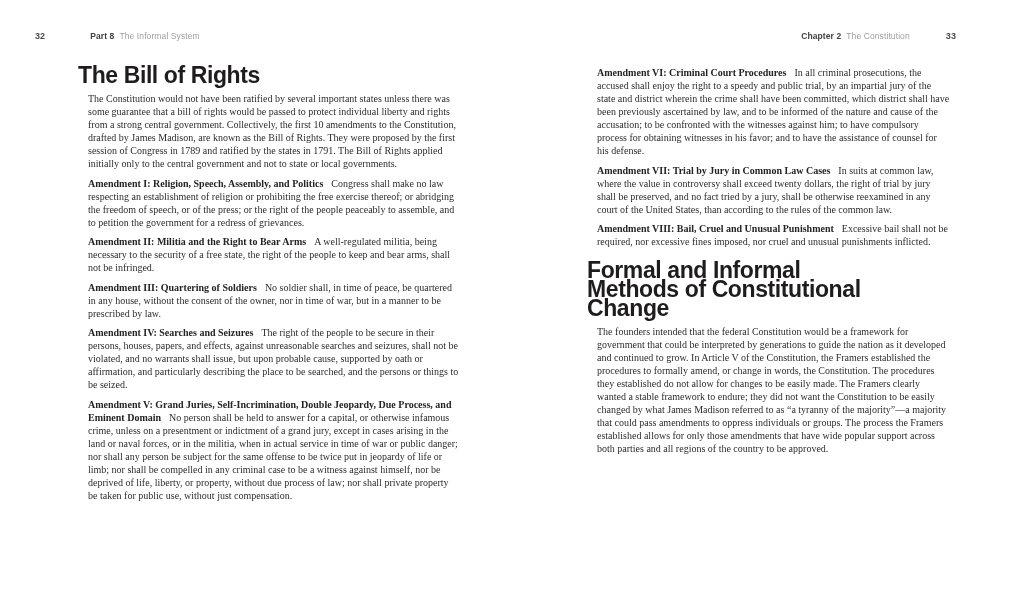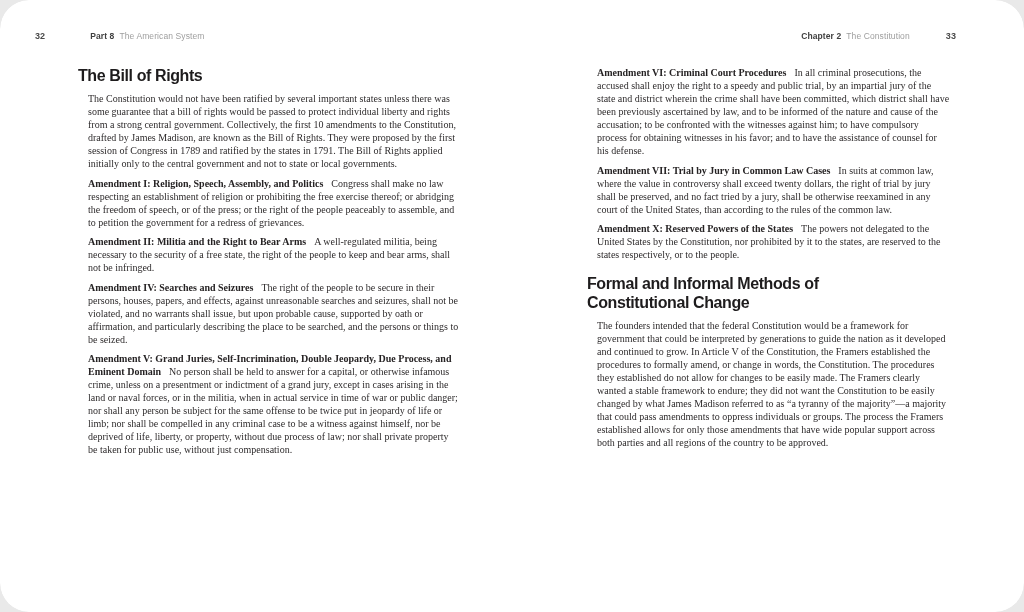--- a/index.html
+++ b/index.html
@@ -1,15 +1,15 @@
 <!DOCTYPE html>
 <html><head>
 <meta charset="utf-8">
 <style>
-  * { margin: 0; padding: 0; box-sizing: border-box; border-radius: 29px; }
+  * { margin: 0; padding: 0; box-sizing: border-box; }
   html, body { background: #e9e9e9; }
   body { font-family: "Liberation Serif", serif; }
   .spread {
     position: relative;
     width: 1024px;
     height: 612px;
     background: #ffffff;
     overflow: hidden;
     margin: 0 auto;
   }
@@ -46,21 +46,21 @@
   .col {
     position: absolute;
     top: 66px;
   }
   #col-left  { left: 78px;  width: 381px; }
   #col-right { left: 587px; width: 363px; }
 
   h1.section-heading {
     font-family: "Liberation Sans", sans-serif;
     font-weight: 700;
-    font-size: 16px;
+    font-size: 23px;
     line-height: 19px;
     letter-spacing: -0.4px;
     color: #1e1c1d;
     margin-bottom: 7px;
   }
   #col-right h1.section-heading {
     margin-top: 13px;
     width: 300px;
   }
 
@@ -79,55 +79,58 @@
   }
 </style>
 </head>
 <body>
 
 <div class="spread">
 
   <div class="runhead" id="runhead-left">
     <span class="folio">32</span>
     <span class="part">Part 8</span>
-    <span class="part-title">The American System</span>
+    <span class="part-title">The Informal System</span>
   </div>
 
   <div class="runhead" id="runhead-right">
     <span class="part">Chapter 2</span>
     <span class="part-title">The Constitution</span>
     <span class="folio">33</span>
   </div>
 
   <div class="col" id="col-left">
     <h1 class="section-heading">The Bill of Rights</h1>
     <p class="body-par">The Constitution would not have been ratified by several important states unless there was some guarantee that a bill of rights would be passed to protect individual liberty and rights from a strong central government. Collectively, the first 10 amendments to the Constitution, drafted by James Madison, are known as the Bill of Rights. They were proposed by the first session of Congress in 1789 and ratified by the states in 1791. The Bill of Rights applied initially only to the central government and not to state or local governments.</p>
 
     <p class="body-par">
       <span class="amend-title">Amendment I: Religion, Speech, Assembly, and Politics</span><span>Congress shall make no law respecting an establishment of religion or prohibiting the free exercise thereof; or abridging the freedom of speech, or of the press; or the right of the people peaceably to assemble, and to petition the government for a redress of grievances.</span>
     </p>
     <p class="body-par">
       <span class="amend-title">Amendment II: Militia and the Right to Bear Arms</span><span>A well-regulated militia, being necessary to the security of a free state, the right of the people to keep and bear arms, shall not be infringed.</span>
     </p>
     <p class="body-par">
+      <span class="amend-title">Amendment III: Quartering of Soldiers</span><span>No soldier shall, in time of peace, be quartered in any house, without the consent of the owner, nor in time of war, but in a manner to be prescribed by law.</span>
+    </p>
+    <p class="body-par">
       <span class="amend-title">Amendment IV: Searches and Seizures</span><span>The right of the people to be secure in their persons, houses, papers, and effects, against unreasonable searches and seizures, shall not be violated, and no warrants shall issue, but upon probable cause, supported by oath or affirmation, and particularly describing the place to be searched, and the persons or things to be seized.</span>
     </p>
     <p class="body-par">
       <span class="amend-title">Amendment V: Grand Juries, Self-Incrimination, Double Jeopardy, Due Process, and Eminent Domain</span><span>No person shall be held to answer for a capital, or otherwise infamous crime, unless on a presentment or indictment of a grand jury, except in cases arising in the land or naval forces, or in the militia, when in actual service in time of war or public danger; nor shall any person be subject for the same offense to be twice put in jeopardy of life or limb; nor shall be compelled in any criminal case to be a witness against himself, nor be deprived of life, liberty, or property, without due process of law; nor shall private property be taken for public use, without just compensation.</span>
     </p>
   </div>
 
   <div class="col" id="col-right">
     <p class="body-par">
       <span class="amend-title">Amendment VI: Criminal Court Procedures</span><span>In all criminal prosecutions, the accused shall enjoy the right to a speedy and public trial, by an impartial jury of the state and district wherein the crime shall have been committed, which district shall have been previously ascertained by law, and to be informed of the nature and cause of the accusation; to be confronted with the witnesses against him; to have compulsory process for obtaining witnesses in his favor; and to have the assistance of counsel for his defense.</span>
     </p>
     <p class="body-par">
       <span class="amend-title">Amendment VII: Trial by Jury in Common Law Cases</span><span>In suits at common law, where the value in controversy shall exceed twenty dollars, the right of trial by jury shall be preserved, and no fact tried by a jury, shall be otherwise reexamined in any court of the United States, than according to the rules of the common law.</span>
     </p>
     <p class="body-par">
-      <span class="amend-title">Amendment X: Reserved Powers of the States</span><span>The powers not delegated to the United States by the Constitution, nor prohibited by it to the states, are reserved to the states respectively, or to the people.</span>
+      <span class="amend-title">Amendment VIII: Bail, Cruel and Unusual Punishment</span><span>Excessive bail shall not be required, nor excessive fines imposed, nor cruel and unusual punishments inflicted.</span>
     </p>
 
     <h1 class="section-heading">Formal and Informal Methods of Constitutional Change</h1>
     <p class="body-par">The founders intended that the federal Constitution would be a framework for government that could be interpreted by generations to guide the nation as it developed and continued to grow. In Article V of the Constitution, the Framers established the procedures to formally amend, or change in words, the Constitution. The procedures they established do not allow for changes to be easily made. The Framers clearly wanted a stable framework to endure; they did not want the Constitution to be easily changed by what James Madison referred to as “a tyranny of the majority”—a majority that could pass amendments to oppress individuals or groups. The process the Framers established allows for only those amendments that have wide popular support across both parties and all regions of the country to be approved.</p>
   </div>
 
 </div>
 
 </body></html>

